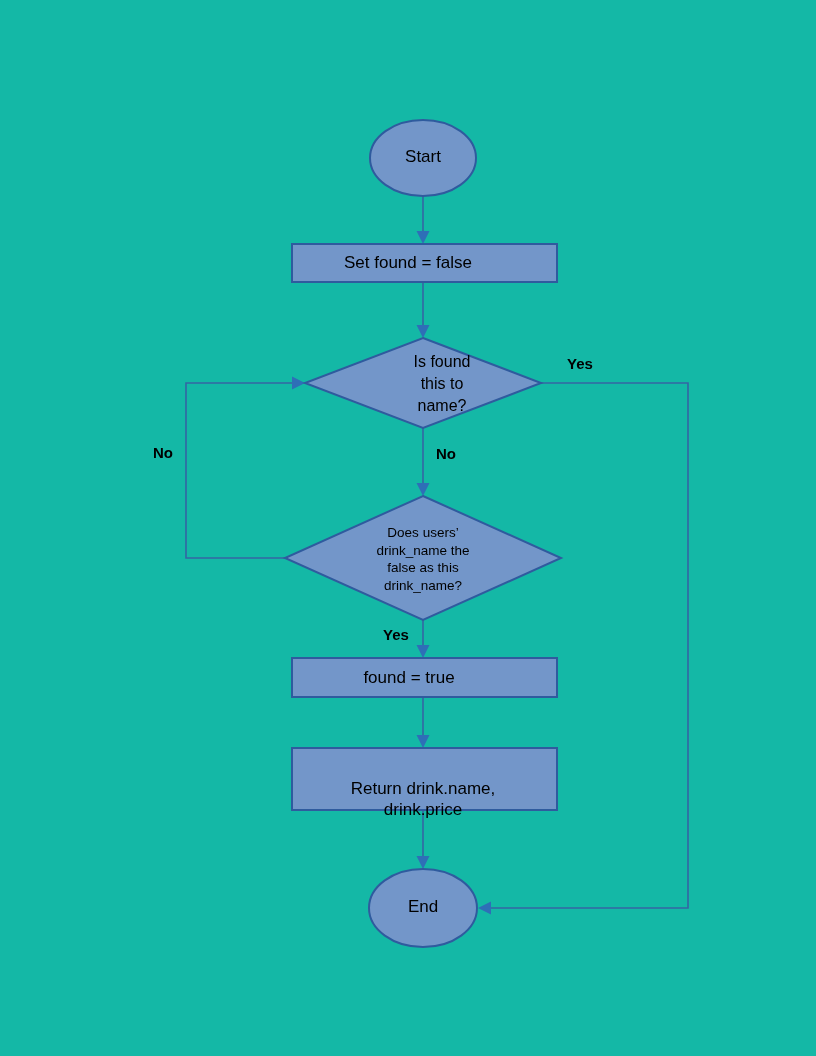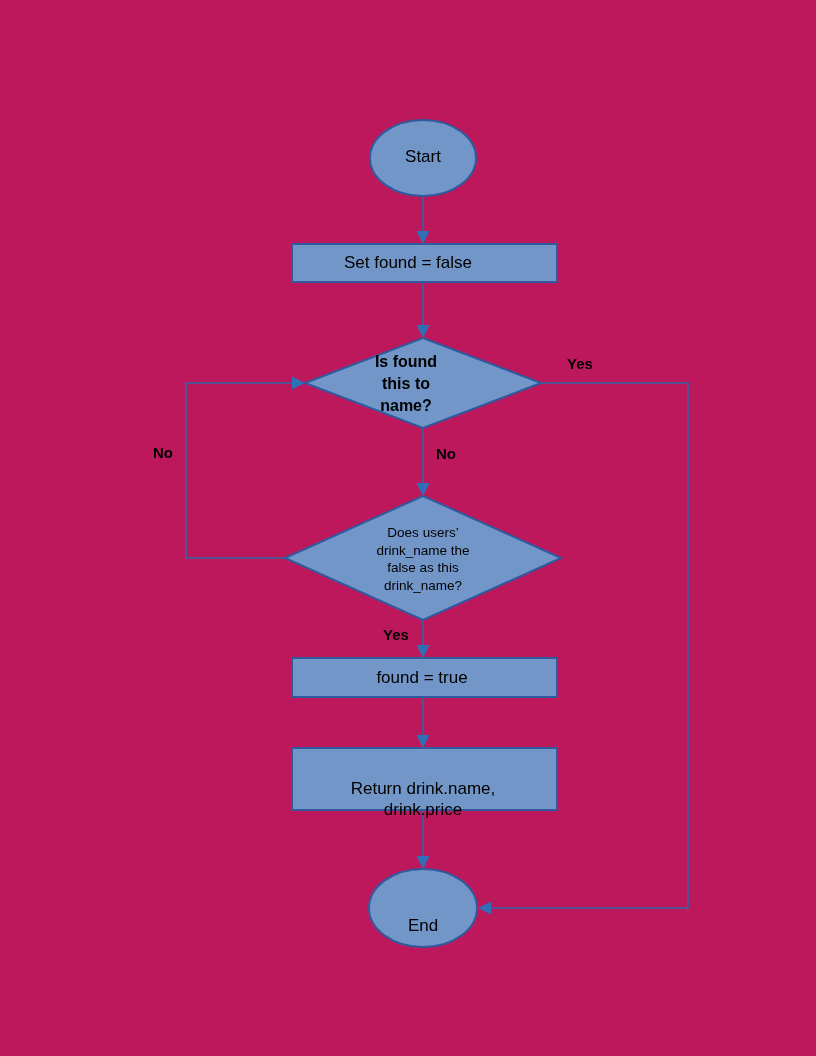--- a/index.html
+++ b/index.html
@@ -5,21 +5,21 @@
   html, body {
     margin: 0;
     padding: 0;
     background: #ffffff;
     font-family: "Liberation Sans", sans-serif;
   }
   #canvas {
     position: relative;
     width: 816px;
     height: 1056px;
-    background: #be185d;
+    background: #14b8a6;
     overflow: hidden;
   }
   #flow-svg {
     position: absolute;
     left: 0;
     top: 0;
     width: 816px;
     height: 1056px;
   }
   .shape {
@@ -87,41 +87,41 @@
     <polygon class="shape" points="423,496 561,558 423,620 285,558"></polygon>
     <rect class="shape" x="292" y="658" width="265" height="39"></rect>
     <rect class="shape" x="292" y="748" width="265" height="62"></rect>
     <ellipse class="shape" cx="423" cy="908" rx="54" ry="39"></ellipse>
   </svg>
 
   <div class="lbl node-lbl" style="left:423px; top:157px;">Start</div>
 
   <div class="lbl node-lbl" style="left:408px; top:263px;">Set found = false</div>
 
-  <div class="lbl d1-lbl" style="left:406px; top:384px;font-weight:bold;">
+  <div class="lbl d1-lbl" style="left:442px; top:384px;">
     <div>Is found</div>
     <div>this to</div>
     <div>name?</div>
   </div>
 
   <div class="lbl d2-lbl" style="left:423px; top:559px;">
     <div>Does users’</div>
     <div>drink_name the</div>
     <div>false as this</div>
     <div>drink_name?</div>
   </div>
 
-  <div class="lbl node-lbl" style="left:422px; top:678px;">found = true</div>
+  <div class="lbl node-lbl" style="left:409px; top:678px;">found = true</div>
 
   <div class="lbl rect3-lbl" style="left:423px; top:779px;margin-top:20px;">
     <div>Return drink.name,</div>
     <div>drink.price</div>
   </div>
 
-  <div class="lbl node-lbl" style="left:423px; top:907px;margin-top:19px;">End</div>
+  <div class="lbl node-lbl" style="left:423px; top:907px;">End</div>
 
   <div class="lbl edge-lbl" style="left:580px; top:364px;">Yes</div>
 
   <div class="lbl edge-lbl" style="left:446px; top:454px;">No</div>
 
   <div class="lbl edge-lbl" style="left:163px; top:453px;">No</div>
 
   <div class="lbl edge-lbl" style="left:396px; top:635px;">Yes</div>
 
 </div>

